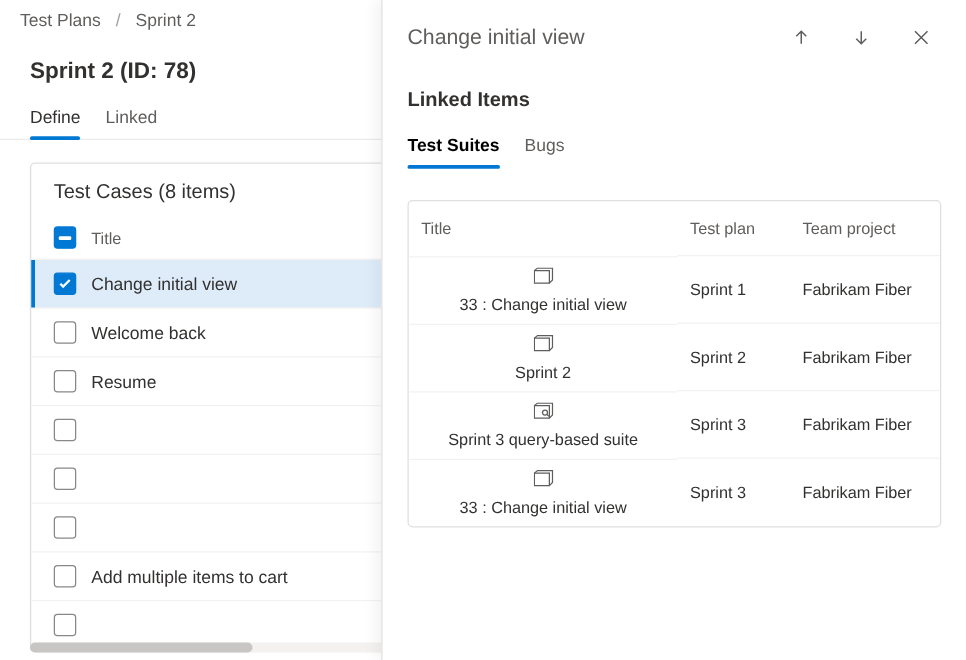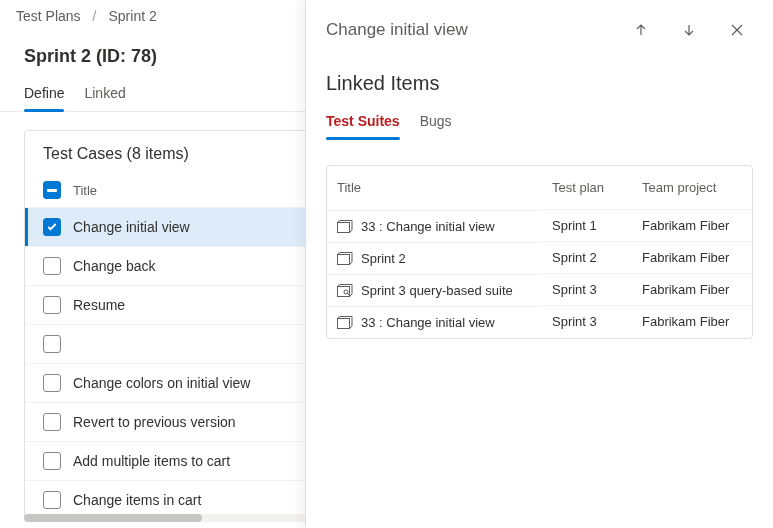--- a/index.html
+++ b/index.html
@@ -31,32 +31,32 @@
 .list-item.selected::before { content: ""; position: absolute; left: 0; top: 0; bottom: 0; width: 3px; background: #0078d4; }
 .col-title { color: #605e5c; font-size: 13px; }
 
 
 .panel { position: absolute; top: 0; right: 0; bottom: 0; width: 468px; background: #fff; border-left: 1px solid #e1dfdd; box-shadow: -4px 0 12px rgba(0,0,0,0.06); display: flex; flex-direction: column; }
 .panel-header { display: flex; align-items: center; padding: 14px 20px 8px 20px; gap: 16px; }
 .panel-title { flex: 1; font-size: 17px; color: #605e5c; }
 .icon-btn { width: 32px; height: 32px; display: inline-flex; align-items: center; justify-content: center; cursor: pointer; border-radius: 2px; color: #605e5c; }
 .icon-btn svg { width: 16px; height: 16px; }
 
-.panel-section-title { font-size: 20px; font-weight: 400; padding: 18px 20px 10px 20px; }
+.panel-section-title { font-size: 16px; font-weight: 700; padding: 18px 20px 10px 20px; }
 
 .panel-tabs { display: flex; gap: 20px; padding: 0 20px; }
 .panel-tab { padding: 8px 0 10px 0; cursor: pointer; color: #605e5c; position: relative; }
-.panel-tab.active { color: #b91c1c; font-weight: 600; }
+.panel-tab.active { color: #000000; font-weight: 600; }
 .panel-tab.active::after { content: ""; position: absolute; left: 0; right: 0; bottom: -1px; height: 3px; background: #0078d4; border-radius: 2px; }
 
 .panel-table-wrap { margin: 26px 20px; border: 1px solid #e1dfdd; border-radius: 4px; }
 .ptable { width: 100%; border-collapse: collapse; font-size: 13px; }
 .ptable th { text-align: left; font-weight: 400; color: #605e5c; padding: 14px 10px; }
 .ptable td { padding: 8px 10px; border-top: 1px solid #f3f2f1; }
-.ptable td.title-cell { display: flex; align-items: flex-end; gap: 8px; }
+.ptable td.title-cell { display: flex; align-items: center; gap: 8px; flex-direction: column; }
 .suite-icon { width: 16px; height: 14px; flex-shrink: 0; }
 .suite-icon svg { width: 100%; height: 100%; }
 
 .scroll-track { height: 8px; background: #f3f2f1; margin: 0 24px 6px 24px; border-radius: 4px; position: absolute; bottom: 0; left: 0; right: 280px; }
 .scroll-thumb { height: 100%; width: 40%; background: #c8c6c4; border-radius: 4px; }
 
 .left-area { width: 100%; height: 100%; }
 </style>
 </head>
 <body>
@@ -85,44 +85,41 @@
         <div class="list-item selected">
           <span class="check checked">
             <svg viewBox="0 0 16 16" fill="none" stroke="#fff" stroke-width="2.5">
               <path d="M3 8l3 3 7-7"></path>
             </svg>
           </span>
           <span>Change initial view</span>
         </div>
         <div class="list-item">
           <span class="check"></span>
-          <span>Change back</span>
+          <span>Welcome back</span>
         </div>
         <div class="list-item">
           <span class="check"></span>
           <span>Resume</span>
         </div>
         <div class="list-item">
           <span class="check"></span>
         </div>
         <div class="list-item">
           <span class="check"></span>
-          <span>Change colors on initial view</span>
-        </div>
-        <div class="list-item">
-          <span class="check"></span>
-          <span>Revert to previous version</span>
+        </div>
+        <div class="list-item">
+          <span class="check"></span>
         </div>
         <div class="list-item">
           <span class="check"></span>
           <span>Add multiple items to cart</span>
         </div>
         <div class="list-item">
           <span class="check"></span>
-          <span>Change items in cart</span>
         </div>
       </div>
   </div>
 
   <div class="scroll-track">
       <div class="scroll-thumb"></div>
     </div>
 </div>
 
 <div class="panel">

